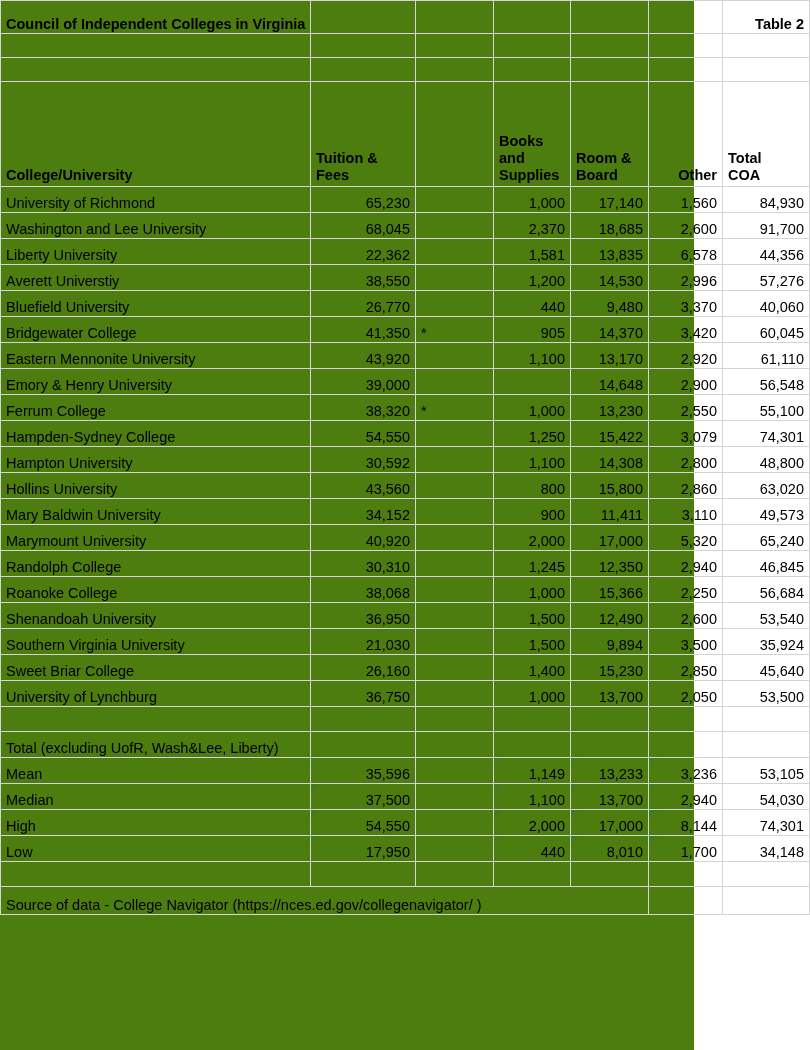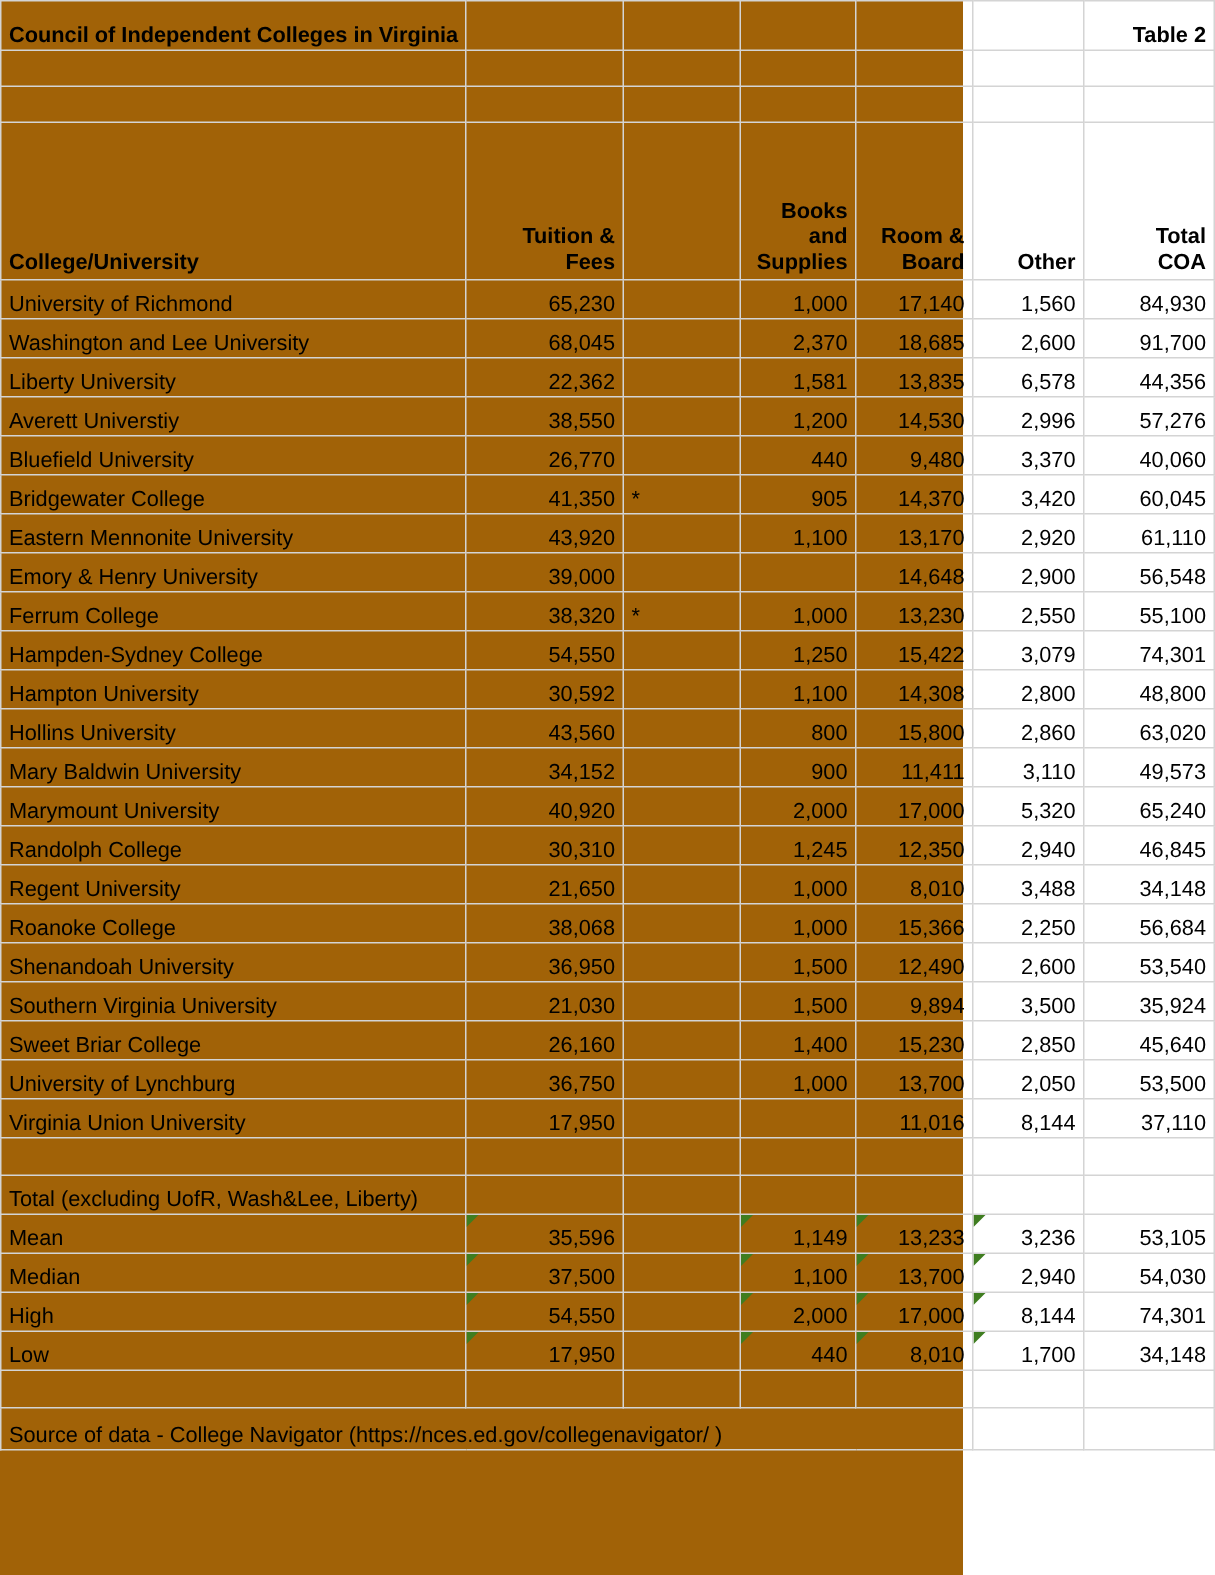--- a/index.html
+++ b/index.html
@@ -10,24 +10,24 @@
   }
   body {
     font-family: "Liberation Sans", sans-serif;
     width: 810px;
     height: 1050px;
     overflow: hidden;
     -webkit-font-smoothing: antialiased;
   }
 
   .sheet {
-    width: 642px;
+    width: 694px;
     height: 1050px;
     position: relative;
-    background: #a16207;
+    background: #4d7c0f;
     box-sizing: border-box;
   }
 
   table.grid {
     border-collapse: collapse;
     table-layout: fixed;
     width: 810px;
     font-size: 14.5px;
     color: #000000;
   }
@@ -64,21 +64,20 @@
   tr.r-band td    { height: 27px; vertical-align: bottom; }
   tr.r-head td    { height: 105px; vertical-align: bottom; padding-bottom: 2px; }
   tr.r-data td    { height: 26px; }
   tr.r-gap td     { height: 25px; }
   tr.r-stat td    { height: 26px; margin-left: 12px; }
   tr.r-src td     { height: 28px; vertical-align: bottom; }
 
   
   .hdr-wrap {
     white-space: normal;
-    text-align: right;
     font-weight: bold;
     line-height: 1.18;
   }
   td.hdr-cell {
     white-space: normal;
     vertical-align: bottom;
   }
 
   
   .err-flag {
@@ -306,29 +305,20 @@
         <tr class="r-data">
           <td class="left"><span>Randolph College</span></td>
           <td class="num"><span>30,310</span></td>
           <td class="left"></td>
           <td class="num"><span>1,245</span></td>
           <td class="num"><span>12,350</span></td>
           <td class="num"><span>2,940</span></td>
           <td class="num"><span>46,845</span></td>
         </tr>
         <tr class="r-data">
-          <td class="left"><span>Regent University</span></td>
-          <td class="num"><span>21,650</span></td>
-          <td class="left"></td>
-          <td class="num"><span>1,000</span></td>
-          <td class="num"><span>8,010</span></td>
-          <td class="num"><span>3,488</span></td>
-          <td class="num"><span>34,148</span></td>
-        </tr>
-        <tr class="r-data">
           <td class="left"><span>Roanoke College</span></td>
           <td class="num"><span>38,068</span></td>
           <td class="left"></td>
           <td class="num"><span>1,000</span></td>
           <td class="num"><span>15,366</span></td>
           <td class="num"><span>2,250</span></td>
           <td class="num"><span>56,684</span></td>
         </tr>
         <tr class="r-data">
           <td class="left"><span>Shenandoah University</span></td>
@@ -359,29 +349,20 @@
         </tr>
         <tr class="r-data">
           <td class="left"><span>University of Lynchburg</span></td>
           <td class="num"><span>36,750</span></td>
           <td class="left"></td>
           <td class="num"><span>1,000</span></td>
           <td class="num"><span>13,700</span></td>
           <td class="num"><span>2,050</span></td>
           <td class="num"><span>53,500</span></td>
         </tr>
-        <tr class="r-data">
-          <td class="left"><span>Virginia Union University</span></td>
-          <td class="num"><span>17,950</span></td>
-          <td class="left"></td>
-          <td class="num"></td>
-          <td class="num"><span>11,016</span></td>
-          <td class="num"><span>8,144</span></td>
-          <td class="num"><span>37,110</span></td>
-        </tr>
         <tr class="r-gap">
           <td></td>
           <td></td>
           <td></td>
           <td></td>
           <td></td>
           <td></td>
           <td></td>
         </tr>
         <tr class="r-stat">

